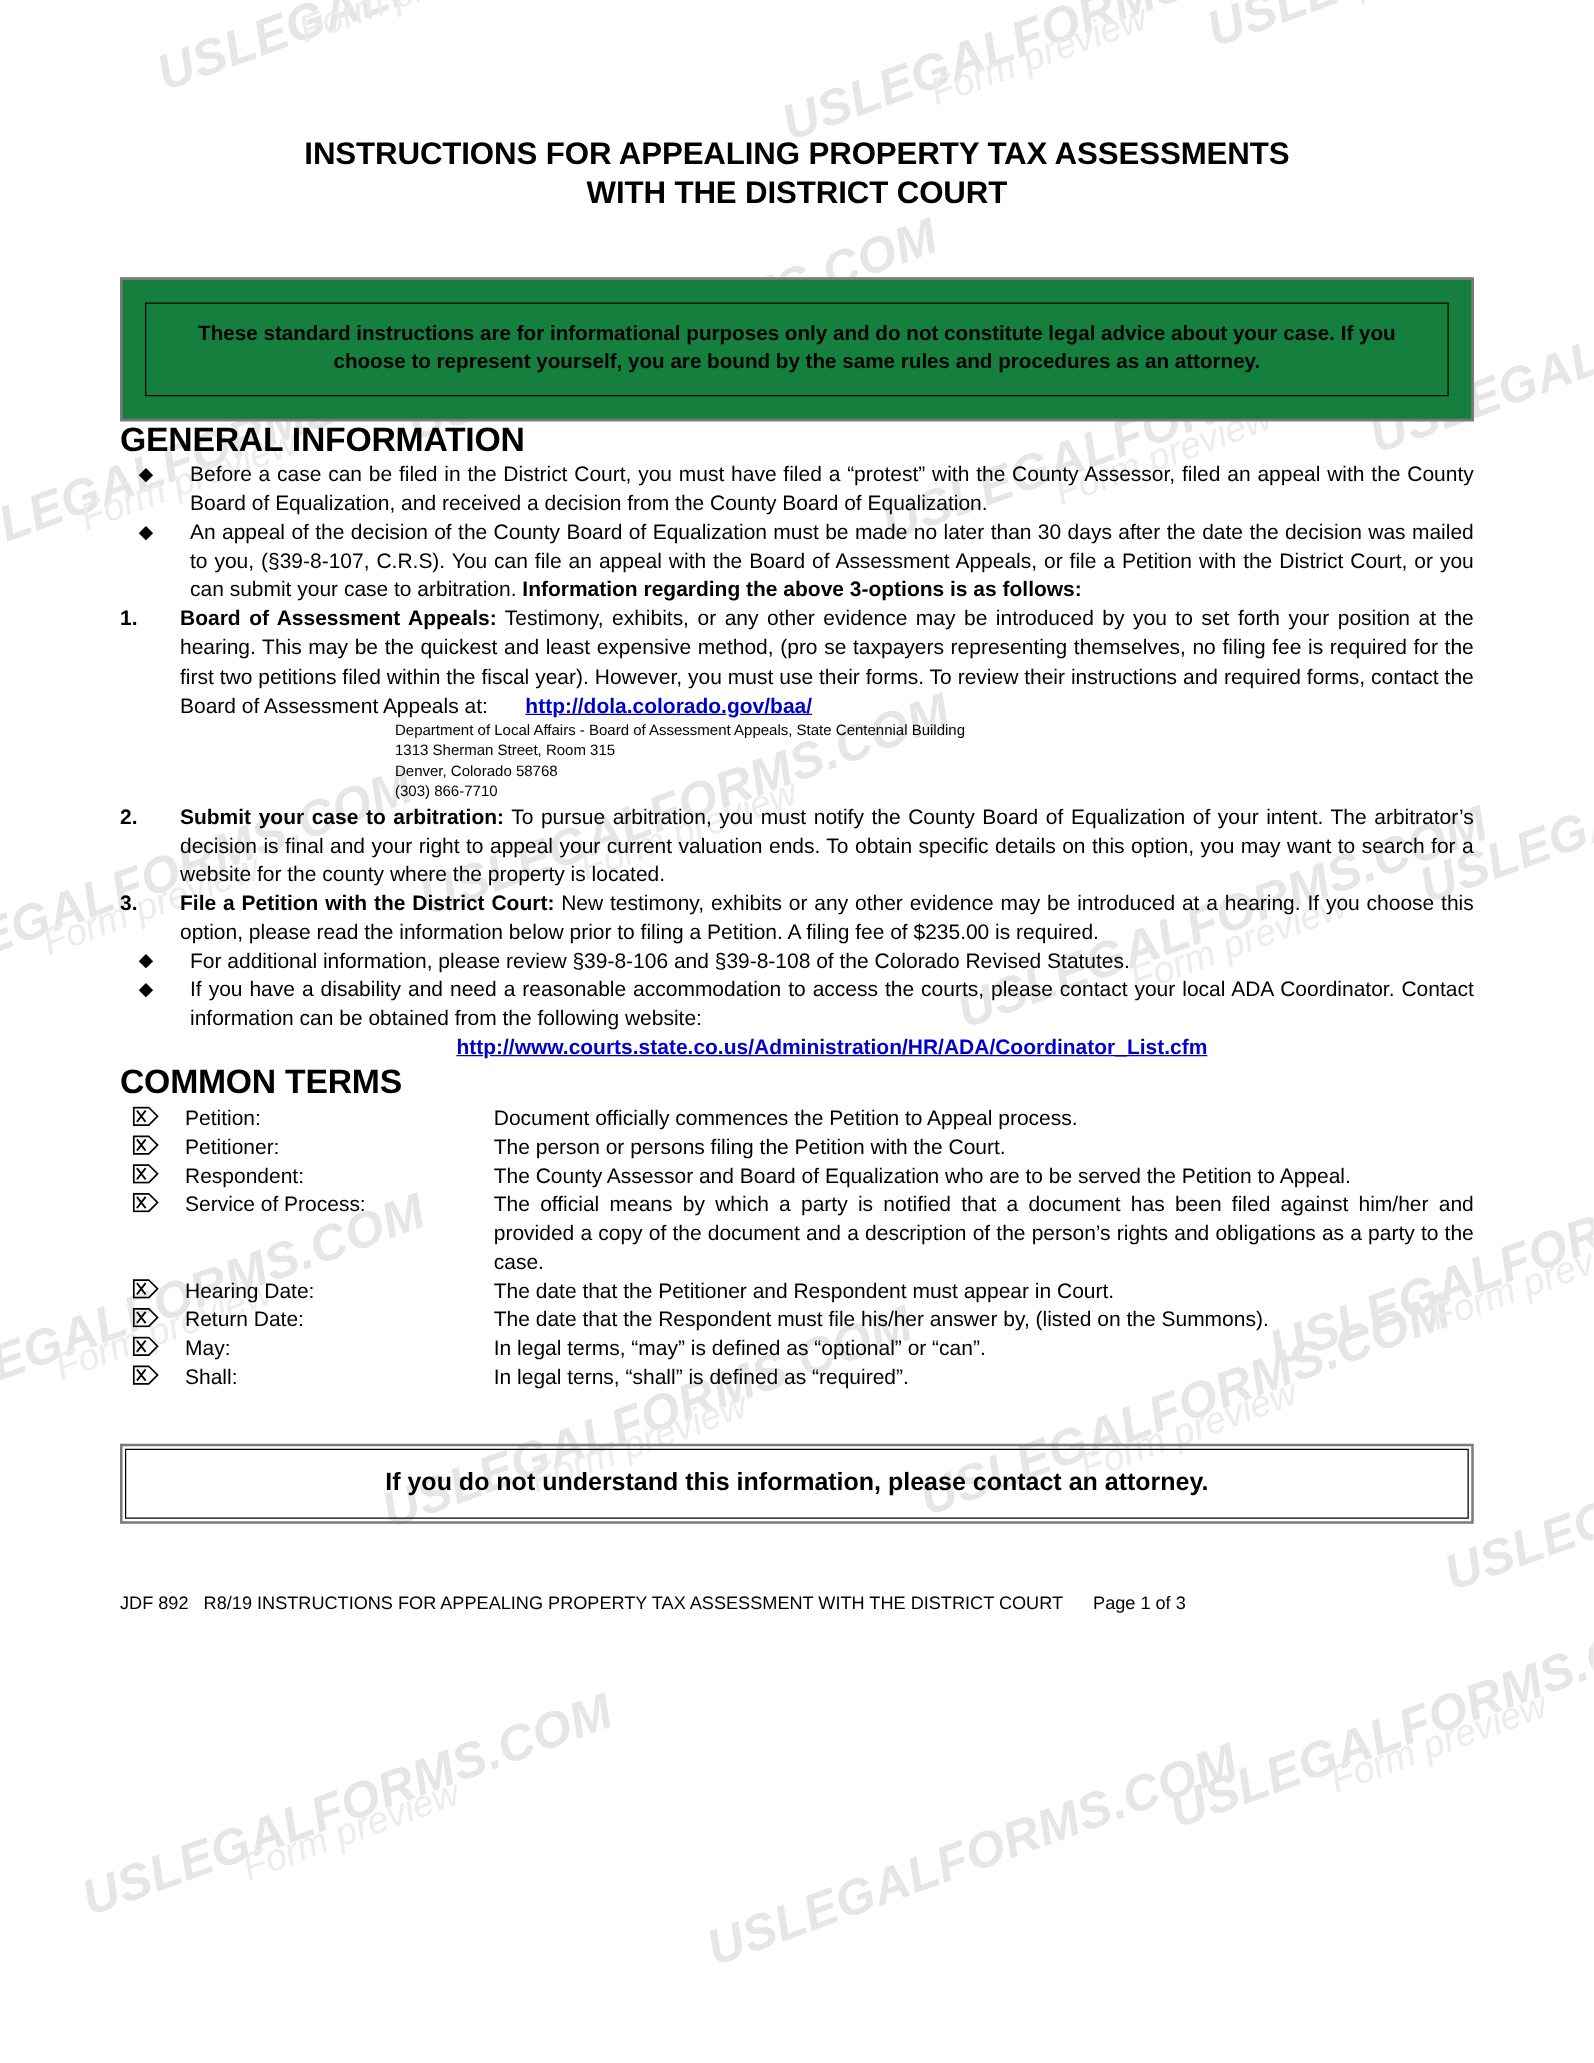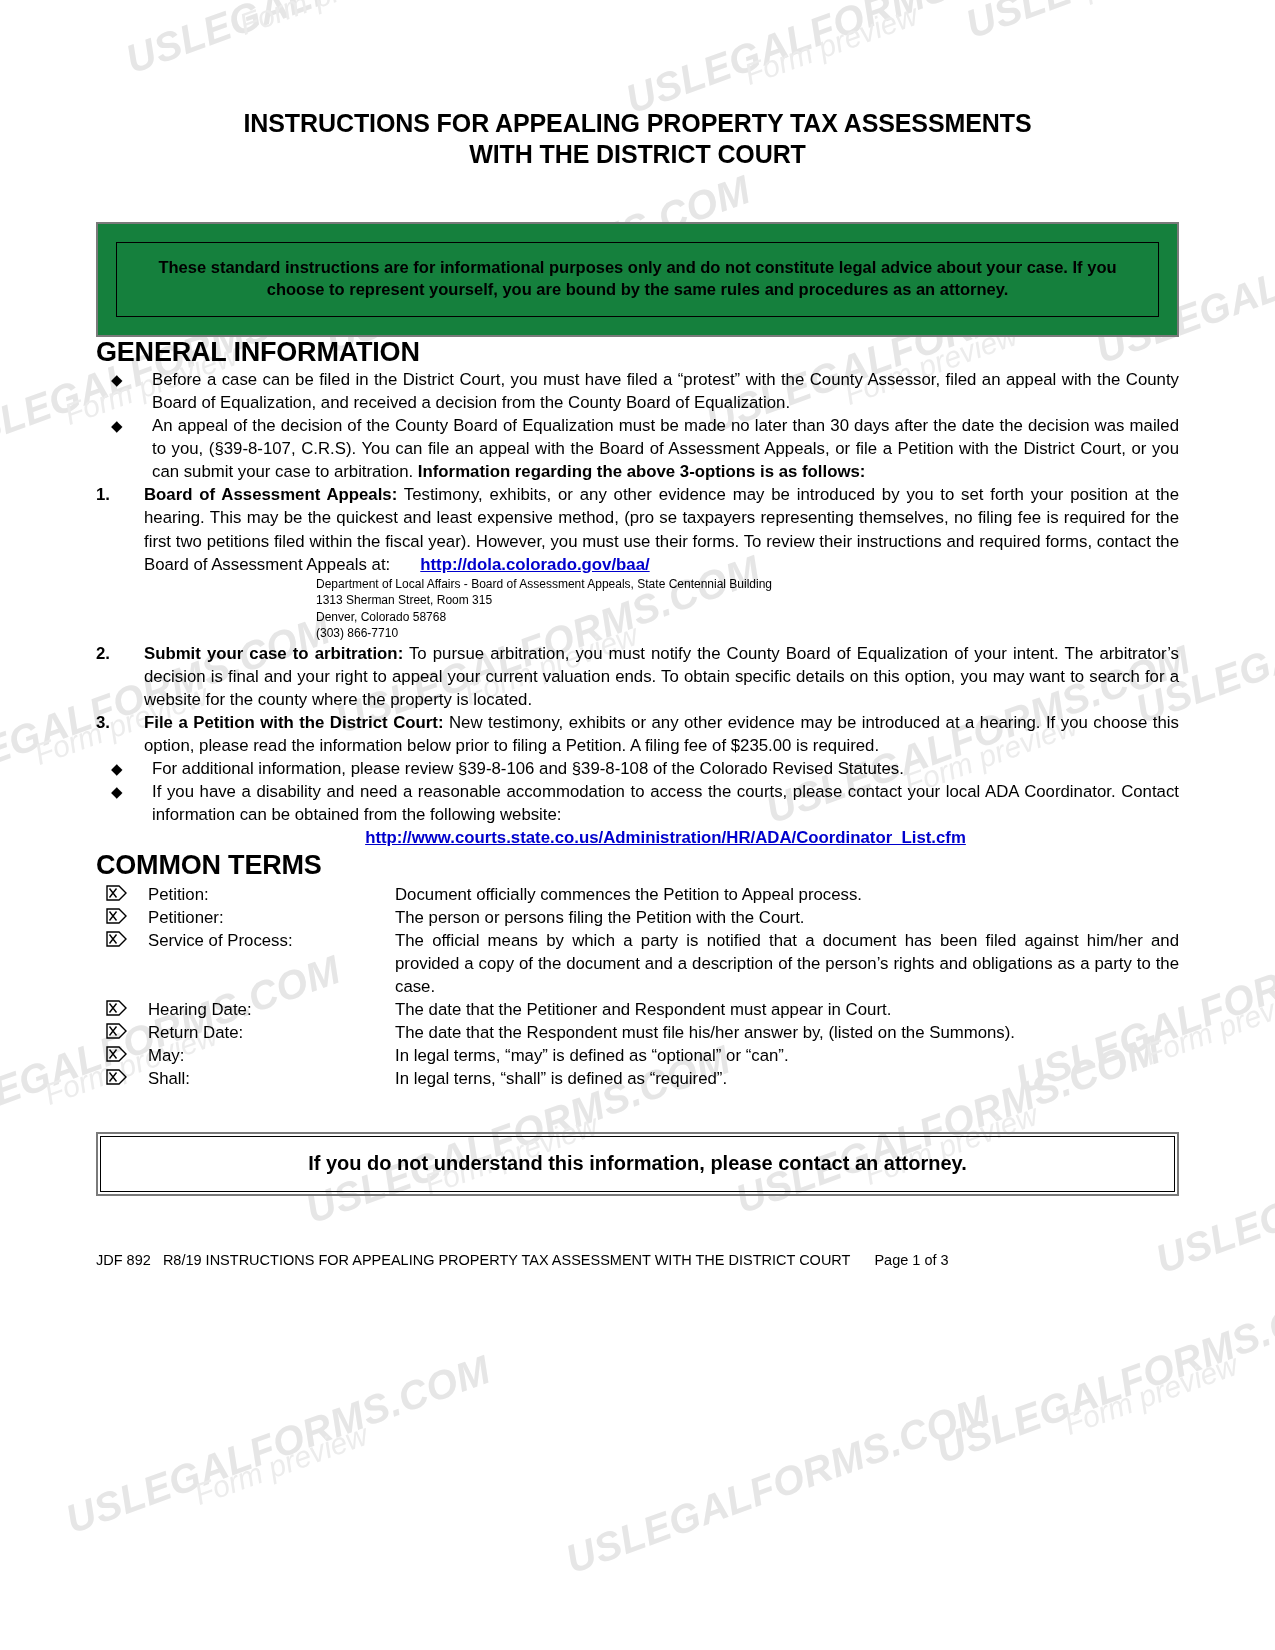--- a/index.html
+++ b/index.html
@@ -323,20 +323,30 @@
         <span class="term-name">Petitioner:</span>
         <span class="term-def noj">The person or persons filing the Petition with the Court.</span>
       </li>
       <li>
         <span class="xmark">
           <svg width="22" height="16" viewBox="0 0 22 16">
               <path d="M1 1 H13 L20 8 L13 15 H1 Z" fill="none" stroke="#000" stroke-width="1.4"></path>
               <path d="M3.5 3.5 L10.5 12.5 M10.5 3.5 L3.5 12.5" stroke="#000" stroke-width="1.4"></path>
             </svg>
         </span>
+        <span class="term-name">Respondent:</span>
+        <span class="term-def">The County Assessor and Board of Equalization who are to be served the Petition to Appeal.</span>
+      </li>
+      <li>
+        <span class="xmark">
+          <svg width="22" height="16" viewBox="0 0 22 16">
+              <path d="M1 1 H13 L20 8 L13 15 H1 Z" fill="none" stroke="#000" stroke-width="1.4"></path>
+              <path d="M3.5 3.5 L10.5 12.5 M10.5 3.5 L3.5 12.5" stroke="#000" stroke-width="1.4"></path>
+            </svg>
+        </span>
         <span class="term-name">Service of Process:</span>
         <span class="term-def">The official means by which a party is notified that a document has been filed against him/her and provided a copy of the document and a description of the person’s rights   and obligations as a party to the case.</span>
       </li>
       <li>
         <span class="xmark">
           <svg width="22" height="16" viewBox="0 0 22 16">
               <path d="M1 1 H13 L20 8 L13 15 H1 Z" fill="none" stroke="#000" stroke-width="1.4"></path>
               <path d="M3.5 3.5 L10.5 12.5 M10.5 3.5 L3.5 12.5" stroke="#000" stroke-width="1.4"></path>
             </svg>
         </span>

